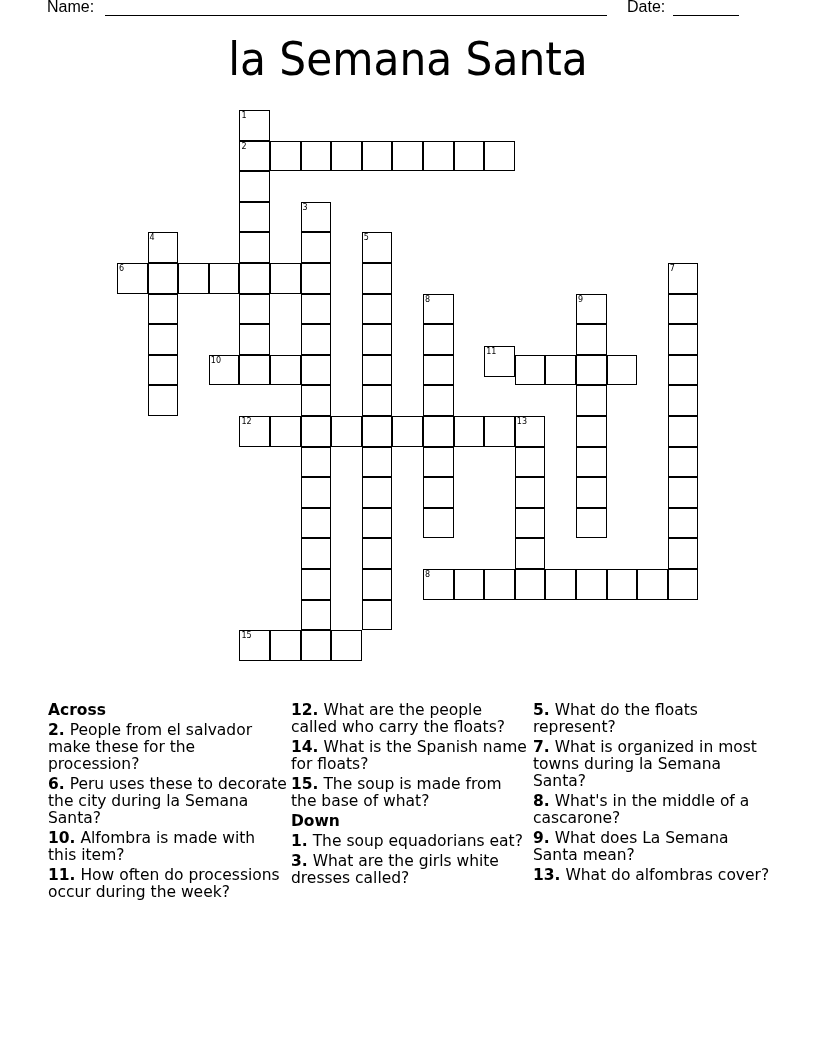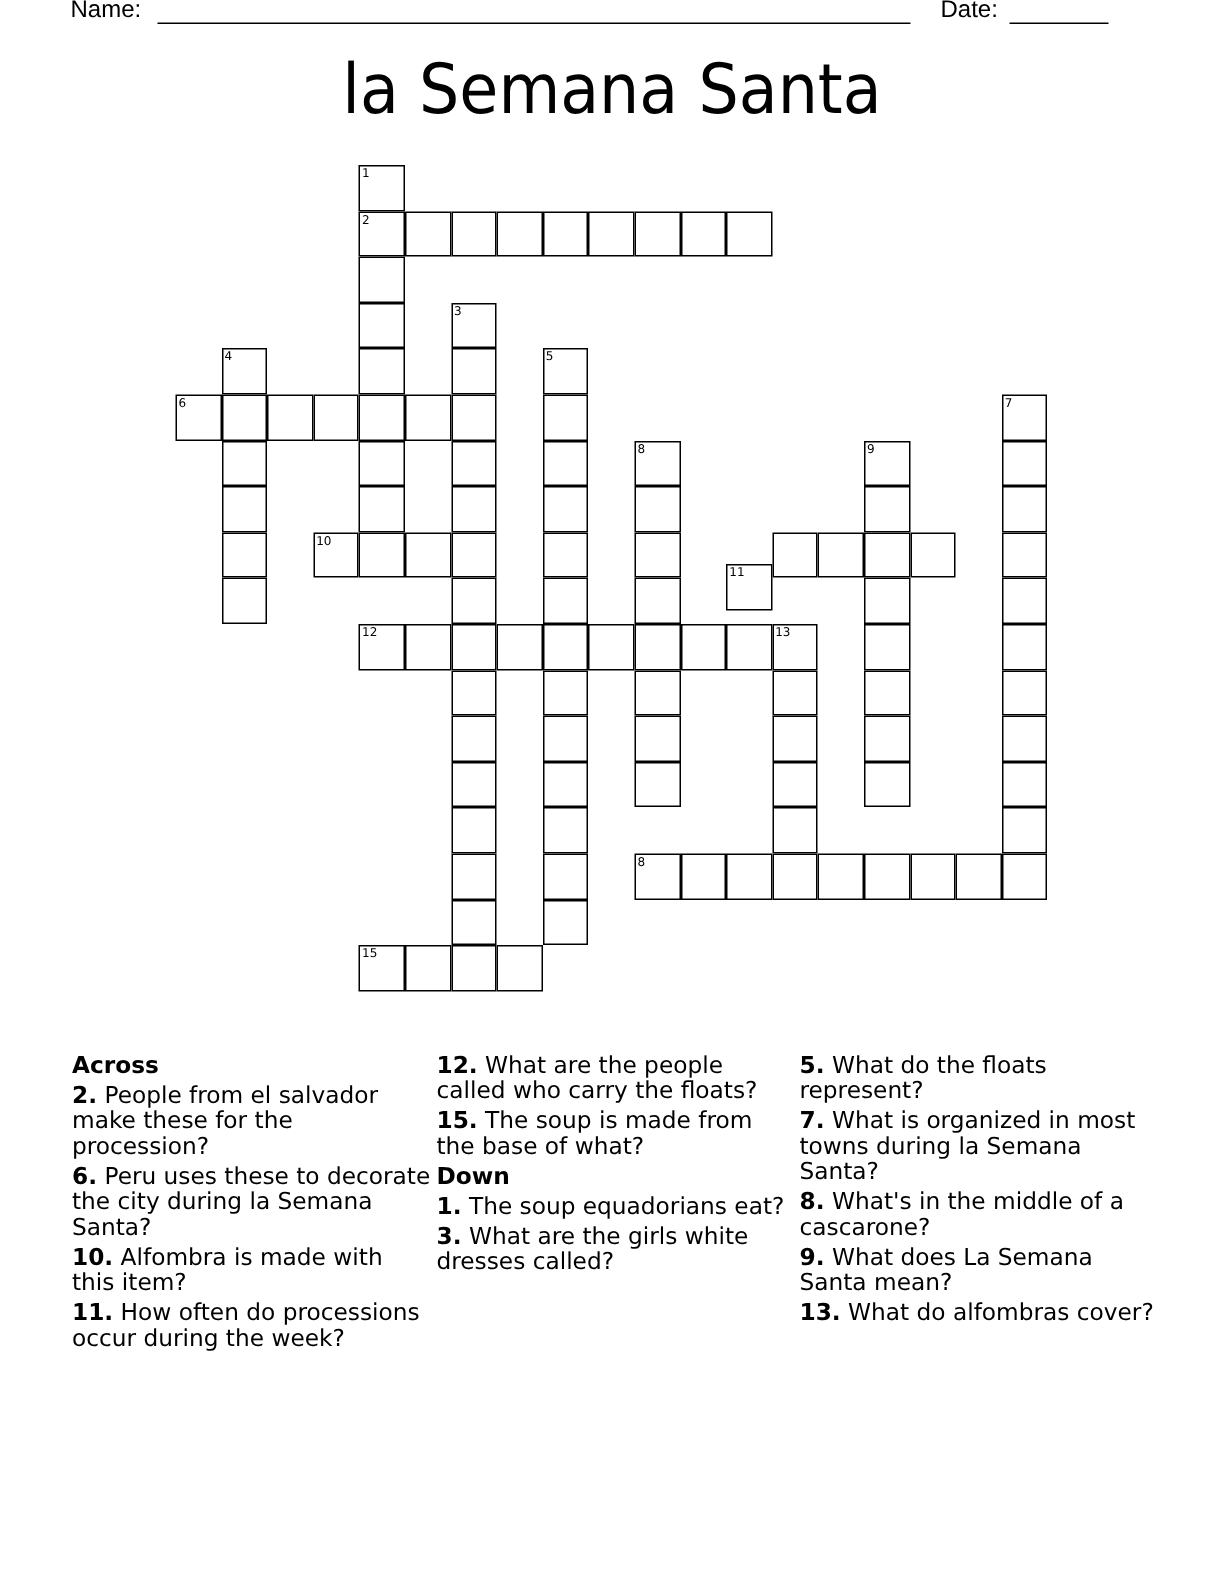--- a/index.html
+++ b/index.html
@@ -147,21 +147,21 @@
     <div class="cell" style="left: 576px; top: 354.8px;"></div>
     <div class="cell" style="left: 576px; top: 385.4px;"></div>
     <div class="cell" style="left: 576px; top: 416px;"></div>
     <div class="cell" style="left: 576px; top: 446.6px;"></div>
     <div class="cell" style="left: 576px; top: 477.2px;"></div>
     <div class="cell" style="left: 576px; top: 507.8px;"></div>
     <div class="cell" style="left: 208.8px; top: 354.8px;">
       <span class="num">10</span>
     </div>
     <div class="cell" style="left: 270px; top: 354.8px;"></div>
-    <div class="cell" style="left: 484.2px; top: 376px;">
+    <div class="cell" style="left: 484.2px; top: 346px;">
       <span class="num">11</span>
     </div>
     <div class="cell" style="left: 514.8px; top: 354.8px;"></div>
     <div class="cell" style="left: 545.4px; top: 354.8px;"></div>
     <div class="cell" style="left: 606.6px; top: 354.8px;"></div>
     <div class="cell" style="left: 239.4px; top: 416px;">
       <span class="num">12</span>
     </div>
     <div class="cell" style="left: 270px; top: 416px;"></div>
     <div class="cell" style="left: 331.2px; top: 416px;"></div>
@@ -196,20 +196,21 @@
 <div class="clues">
   <div class="col c1">
     <div class="sec-title">Across</div>
     <div class="clue"><span class="cn">2.</span> <span>People from el salvador make these for the procession?</span></div>
     <div class="clue"><span class="cn">6.</span> <span>Peru uses these to decorate the city during la Semana Santa?</span></div>
     <div class="clue"><span class="cn">10.</span> <span>Alfombra is made with this item?</span></div>
     <div class="clue"><span class="cn">11.</span> <span>How often do processions occur during the week?</span></div>
   </div>
   <div class="col c2">
     <div class="clue"><span class="cn">12.</span> <span>What are the people called who carry the floats?</span></div>
+    <div class="clue"><span class="cn">14.</span> <span>What is the Spanish name for floats?</span></div>
     <div class="clue"><span class="cn">15.</span> <span>The soup is made from the base of what?</span></div>
     <div class="sec-title">Down</div>
     <div class="clue"><span class="cn">1.</span> <span>The soup equadorians eat?</span></div>
     <div class="clue"><span class="cn">3.</span> <span>What are the girls white dresses called?</span></div>
   </div>
   <div class="col c3">
     <div class="clue"><span class="cn">5.</span> <span>What do the floats represent?</span></div>
     <div class="clue"><span class="cn">7.</span> <span>What is organized in most towns during la Semana Santa?</span></div>
     <div class="clue"><span class="cn">8.</span> <span>What's in the middle of a cascarone?</span></div>
     <div class="clue"><span class="cn">9.</span> <span>What does La Semana Santa mean?</span></div>

